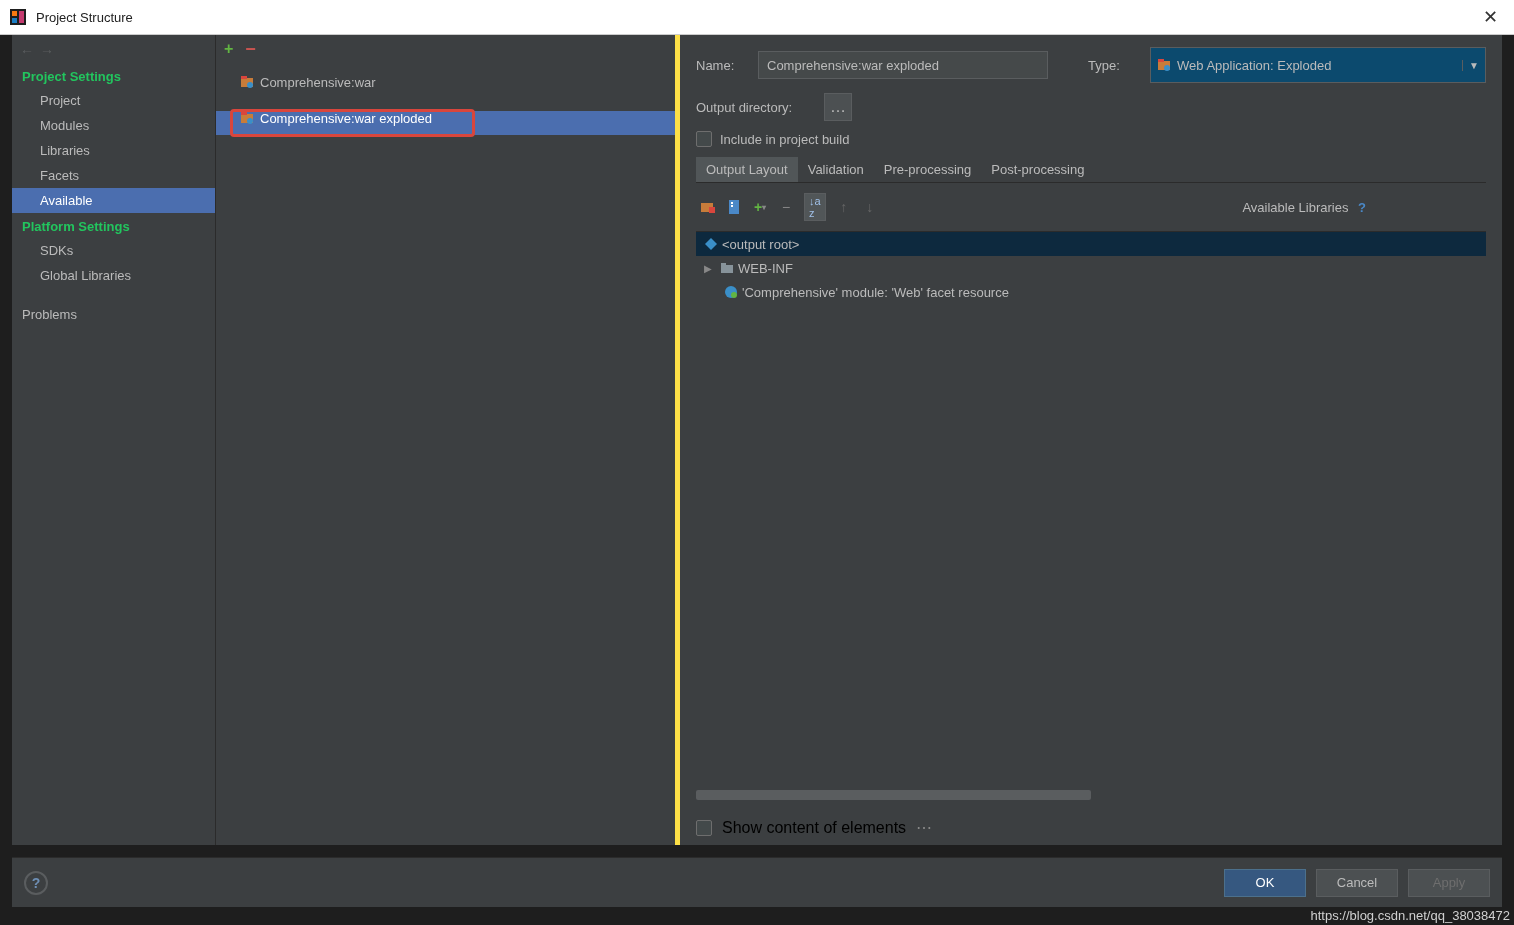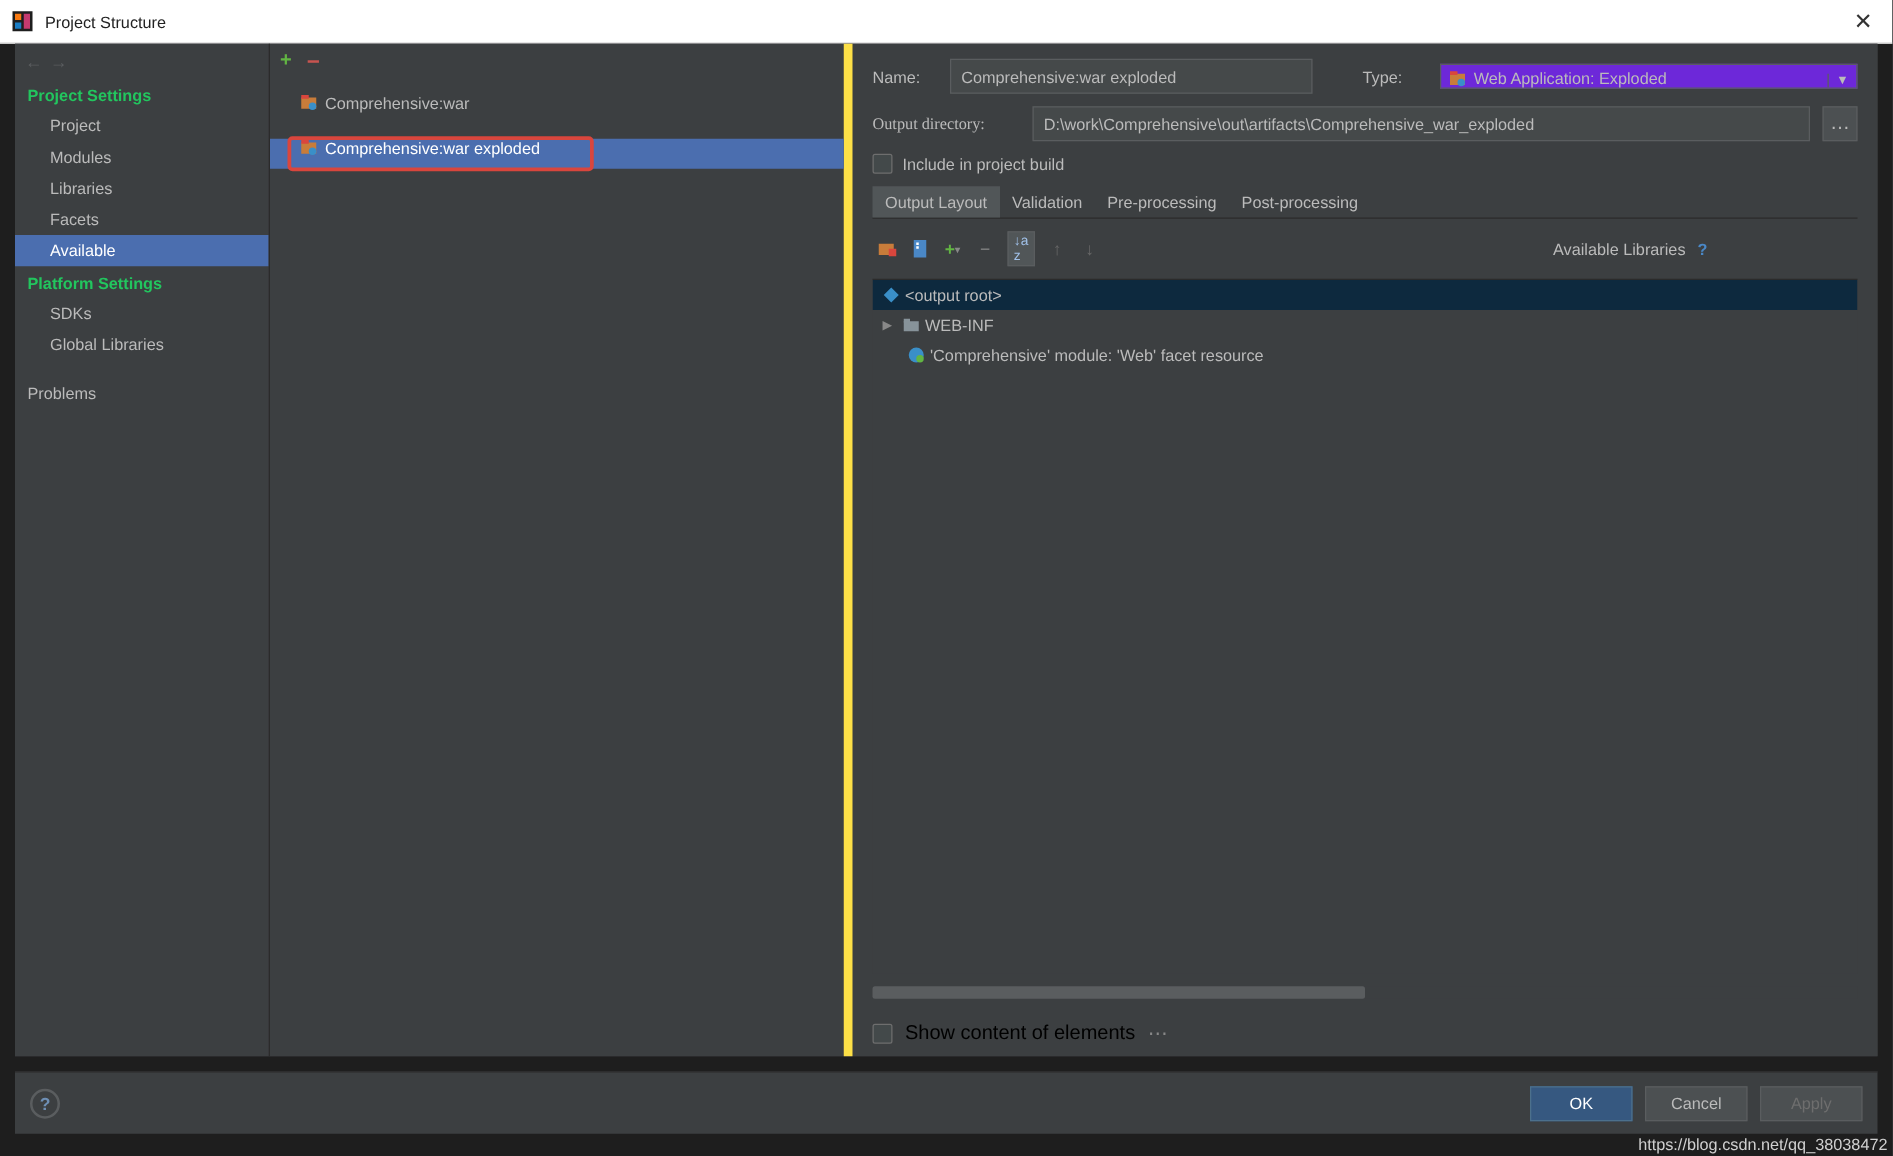--- a/index.html
+++ b/index.html
@@ -21,26 +21,26 @@
 .artifact-list { width: 460px; background: #3c3f41; border-left: 1px solid #2b2b2b; display: flex; flex-direction: column; }
 .list-toolbar { height: 28px; display: flex; align-items: center; padding: 0 8px; gap: 12px; }
 .plus-icon { color: #62b543; font-size: 16px; font-weight: bold; cursor: pointer; }
 .minus-icon { color: #c75450; font-size: 18px; font-weight: bold; cursor: pointer; }
 .list-row { display: flex; align-items: flex-start; height: 24px; padding-left: 24px; color: #bbbbbb; font-size: 13px; gap: 6px; margin-top: 12px; }
 .list-row.selected { background: #4b6eaf; color: #fff; }
 .list-row.highlighted { position: relative; }
 .list-row.highlighted::after { content:""; position:absolute; left: 14px; right: 200px; top:-2px; bottom:-2px; border: 3px solid #d9463d; border-radius: 4px; pointer-events: none; }
 .artifact-icon { width: 14px; height: 14px; }
 
-.detail { flex: 1; background: #3c3f41; border-left: 7px solid #fde047; padding: 12px 16px 0 16px; display: flex; flex-direction: column; gap: 10px; overflow: hidden; }
+.detail { flex: 1; background: #3c3f41; border-left: 5px solid #fde047; padding: 12px 16px 0 16px; display: flex; flex-direction: column; gap: 10px; overflow: hidden; }
 .form-row { display: flex; align-items: center; gap: 10px; }
 .form-label { color: #bbbbbb; font-size: 13px; min-width: 52px; }
-.form-label.wide { min-width: 118px; font-family: Liberation Serif, serif; }
+.form-label.wide { min-width: 118px; }
 .text-input { background: #45494a; border: 1px solid #5a5d5f; color: #bbbbbb; font-size: 13px; padding: 4px 8px; height: 28px; }
-.type-select { display: flex; align-items: flex-end; background: #6d28d9; border: 1px solid #5a5d5f; height: 20px; padding: 0 6px; gap: 6px; }
+.type-select { display: flex; align-items: center; background: #0c4a6e; border: 1px solid #5a5d5f; height: 36px; padding: 0 6px; gap: 6px; }
 .type-select .label { color: #bbbbbb; font-size: 13px; flex: 1; }
 .type-select .arrow { color: #bbbbbb; font-size: 10px; padding-left: 6px; border-left: 1px solid #5a5d5f; }
 .browse-btn { width: 28px; height: 28px; background: #4c5052; border: 1px solid #5a5d5f; color: #bbbbbb; display:flex; align-items:center; justify-content:center; cursor:pointer; }
 
 .checkbox-row { display: flex; align-items: center; gap: 8px; color: #bbbbbb; font-size: 13px; }
 .checkbox { width: 16px; height: 16px; border: 1px solid #6e6e6e; border-radius: 2px; background: #43494a; }
 
 .tabs { display: flex; border-bottom: 1px solid #2b2b2b; }
 .tab { padding: 5px 10px; color: #bbbbbb; font-size: 13px; cursor: pointer; }
 .tab.active { background: #515658; }
@@ -151,21 +151,20 @@
               <circle cx="10" cy="10" r="3" fill="#3a8fc8"></circle>
             </svg>
         </span>
         <span class="label">Web Application: Exploded</span>
         <span class="arrow">▼</span>
       </div>
     </div>
 
     <div class="form-row">
       <span class="form-label wide">Output directory:</span>
-      <input class="text-input" style="flex: 1 1 0%;" value="D:\work\Comprehensive\out\artifacts\Comprehensive_war_exploded">
       <div class="browse-btn">…</div>
     </div>
 
     <div class="checkbox-row">
       <span class="checkbox"></span>
       <span>Include in project build</span>
     </div>
 
     <div class="tabs">
       <div class="tab active">Output Layout</div>

